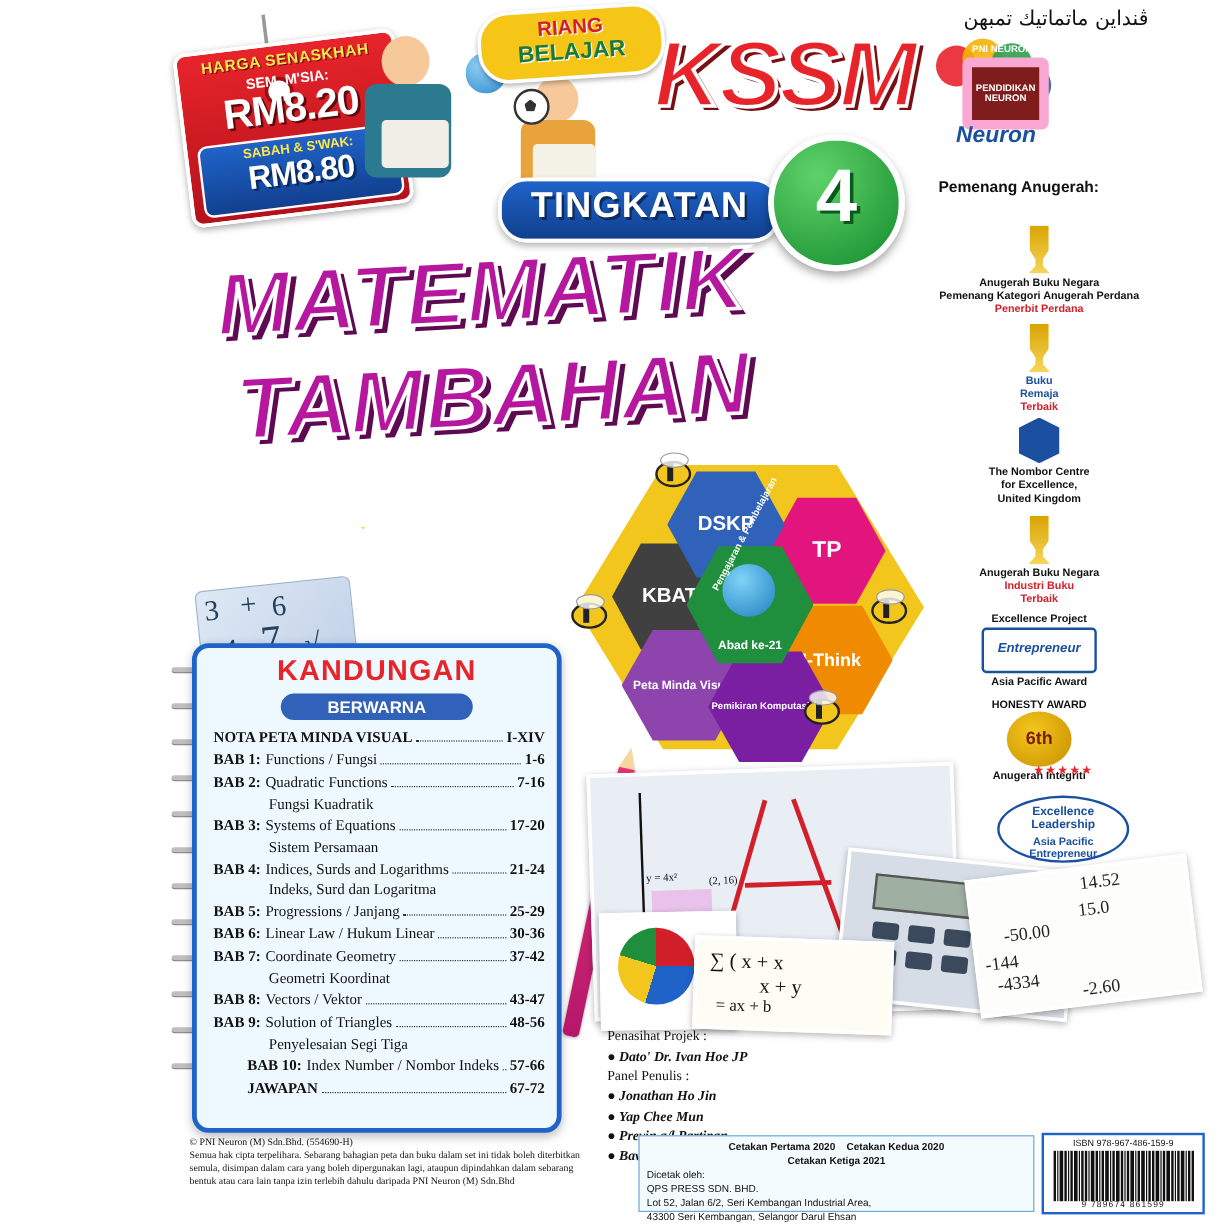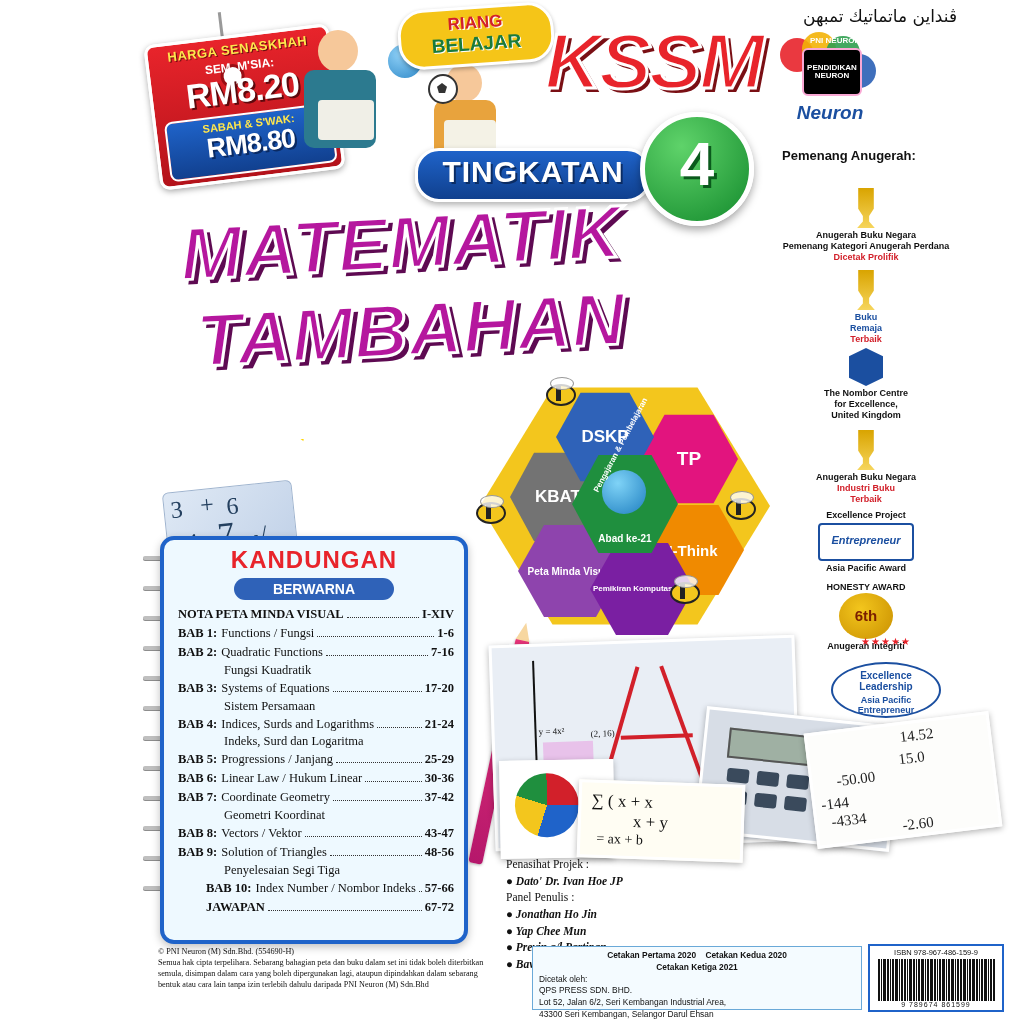--- a/index.html
+++ b/index.html
@@ -98,21 +98,21 @@
   
   .neuron{position:absolute;left:770px;top:32px;width:120px;height:110px;}
   .neuron .ring{position:absolute;left:10px;top:0;width:96px;height:70px;}
   .neuron .ring i{position:absolute;width:34px;height:34px;border-radius:50%;opacity:.9;}
   .neuron .c1{left:0;top:6px;background:#e8242b;}
   .neuron .c2{left:22px;top:0;background:#f3b207;}
   .neuron .c3{left:46px;top:4px;background:#2f9e4f;}
   .neuron .c4{left:62px;top:22px;background:#2a5fb5;}
   .neuron .badge{
     position:absolute;left:22px;top:16px;width:56px;height:44px;border-radius:6px;
-    background:#000000;border:2px solid #f9a8d4;color:#fff;font-size:8px;font-weight:bold;
+    background:#7f1d1d;border:8px solid #f9a8d4;color:#fff;font-size:8px;font-weight:bold;
     display:flex;align-items:center;justify-content:center;text-align:center;line-height:1.05;
   }
   .neuron .word{
     position:absolute;left:0;top:70px;width:120px;text-align:center;
     color:#1b4fa0;font-weight:bold;font-size:19px;font-style:italic;
   }
   .neuron .pni{position:absolute;left:30px;top:4px;color:#fff;font-size:8px;font-weight:bold;z-index:3;}
 
   
   .tingkatan{
@@ -166,21 +166,21 @@
 
   
   .hexwrap{position:absolute;left:480px;top:372px;width:300px;height:270px;}
   .hex{
     position:absolute;clip-path:polygon(25% 3%,75% 3%,100% 50%,75% 97%,25% 97%,0 50%);
     display:flex;align-items:center;justify-content:center;text-align:center;
     color:#fff;font-weight:bold;
   }
   .hex-outer{left:0;top:8px;width:290px;height:252px;background:#f3c61d;}
   .hex-c{left:92px;top:80px;width:106px;height:104px;background:#1f8f3e;font-size:11px;line-height:1.15;}
-  .hex-kbat{left:30px;top:78px;width:96px;height:94px;background:#737373;font-size:17px;}
+  .hex-kbat{left:30px;top:78px;width:96px;height:94px;background:#404040;font-size:17px;}
   .hex-dskp{left:76px;top:18px;width:98px;height:94px;background:#2f62b8;font-size:17px;}
   .hex-tp{left:160px;top:40px;width:98px;height:94px;background:#e2147e;font-size:19px;}
   .hex-ithink{left:162px;top:130px;width:102px;height:96px;background:#f08a00;font-size:15px;}
   .hex-peta{left:38px;top:150px;width:104px;height:98px;background:#8e44ad;font-size:10px;}
   .hex-komp{left:110px;top:168px;width:104px;height:98px;background:#7a1fa2;font-size:8px;line-height:1.1;}
   .hex-c .globe2{
     position:absolute;left:30px;top:18px;width:44px;height:44px;border-radius:50%;
     background:radial-gradient(circle at 36% 30%,#7fd3f7,#1f7fc0);
   }
   .hex-c .lbl{position:absolute;left:0;bottom:12px;width:106px;color:#fff;font-size:10px;}
@@ -410,21 +410,21 @@
     <div class="bee" style="left:190px;top:210px;"></div>
   </div>
 
   <div class="awards">
     <div class="hdr">Pemenang Anugerah:</div>
     <div class="award" style="top:40px;">
       <div class="trophy"></div>
       <div class="txt">
         <span>Anugerah Buku Negara</span><br>
         <span>Pemenang Kategori Anugerah Perdana</span><br>
-        <span class="red">Dicetak Prolifik</span>
+        <span class="red">Penerbit Perdana</span>
       </div>
     </div>
     <div class="award" style="top:122px;">
       <div class="trophy"></div>
       <div class="txt">
         <span class="blue">Buku</span><br>
         <span class="blue">Remaja</span><br>
         <span class="red">Terbaik</span>
       </div>
     </div>

